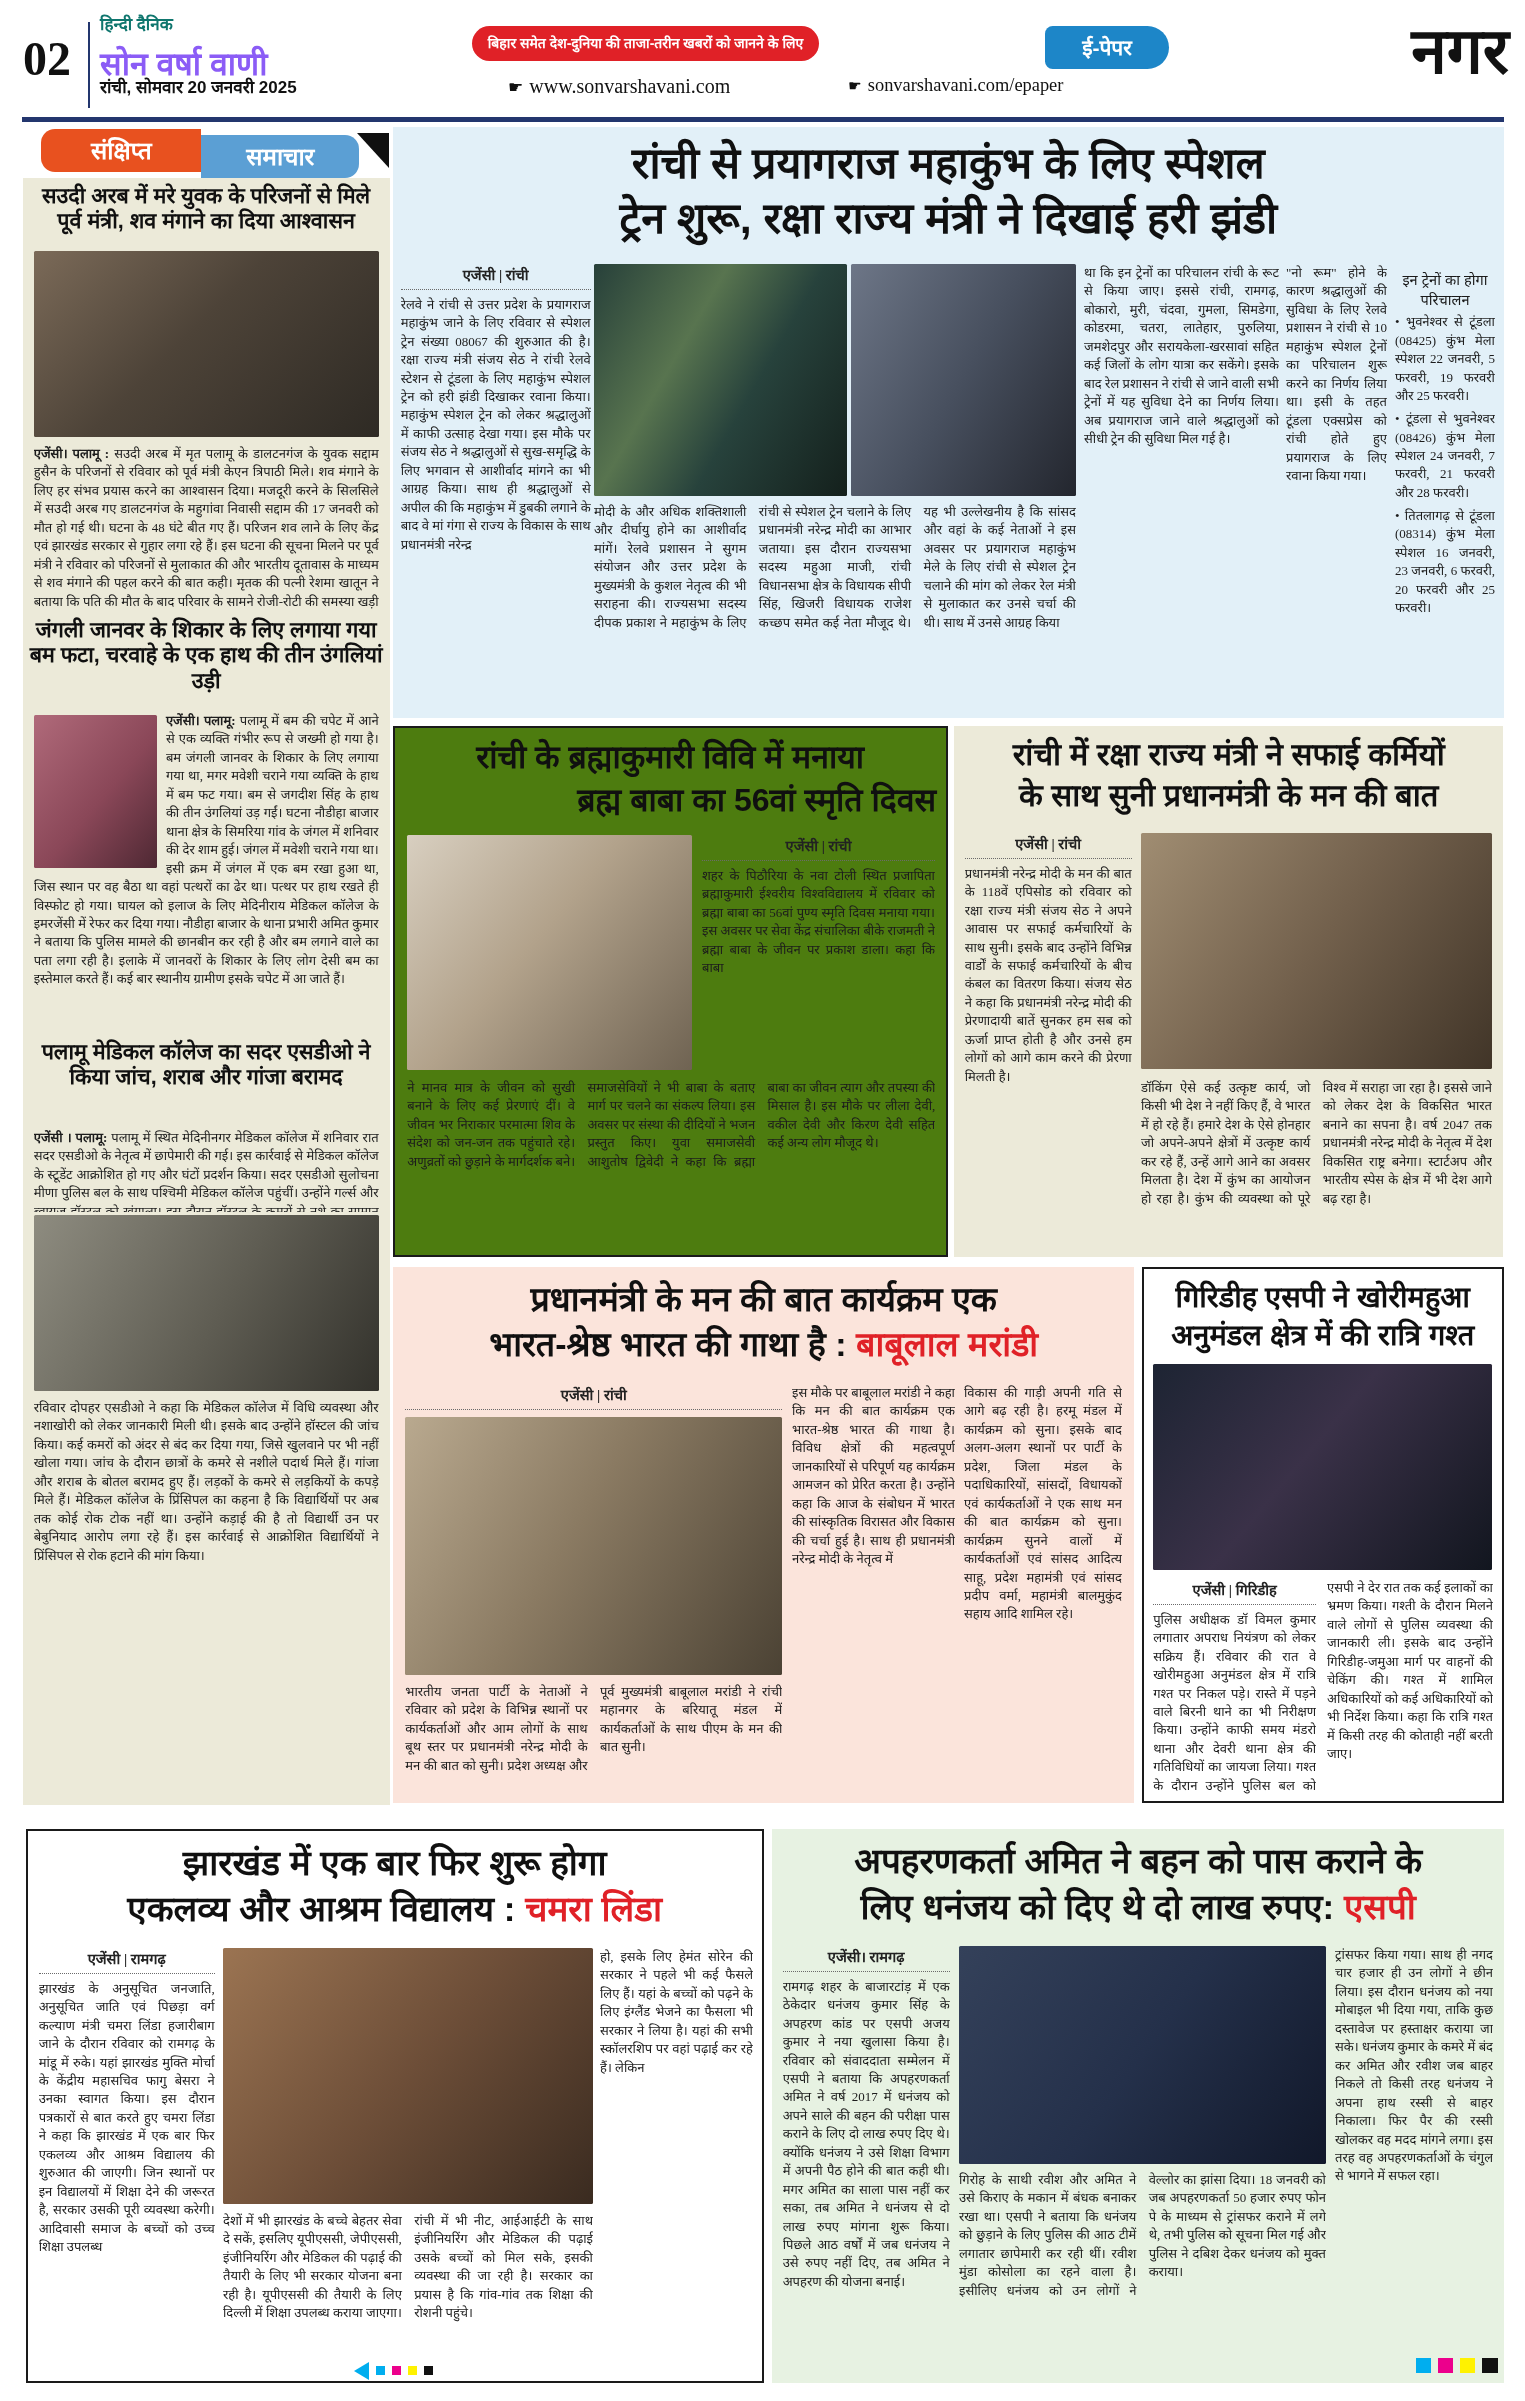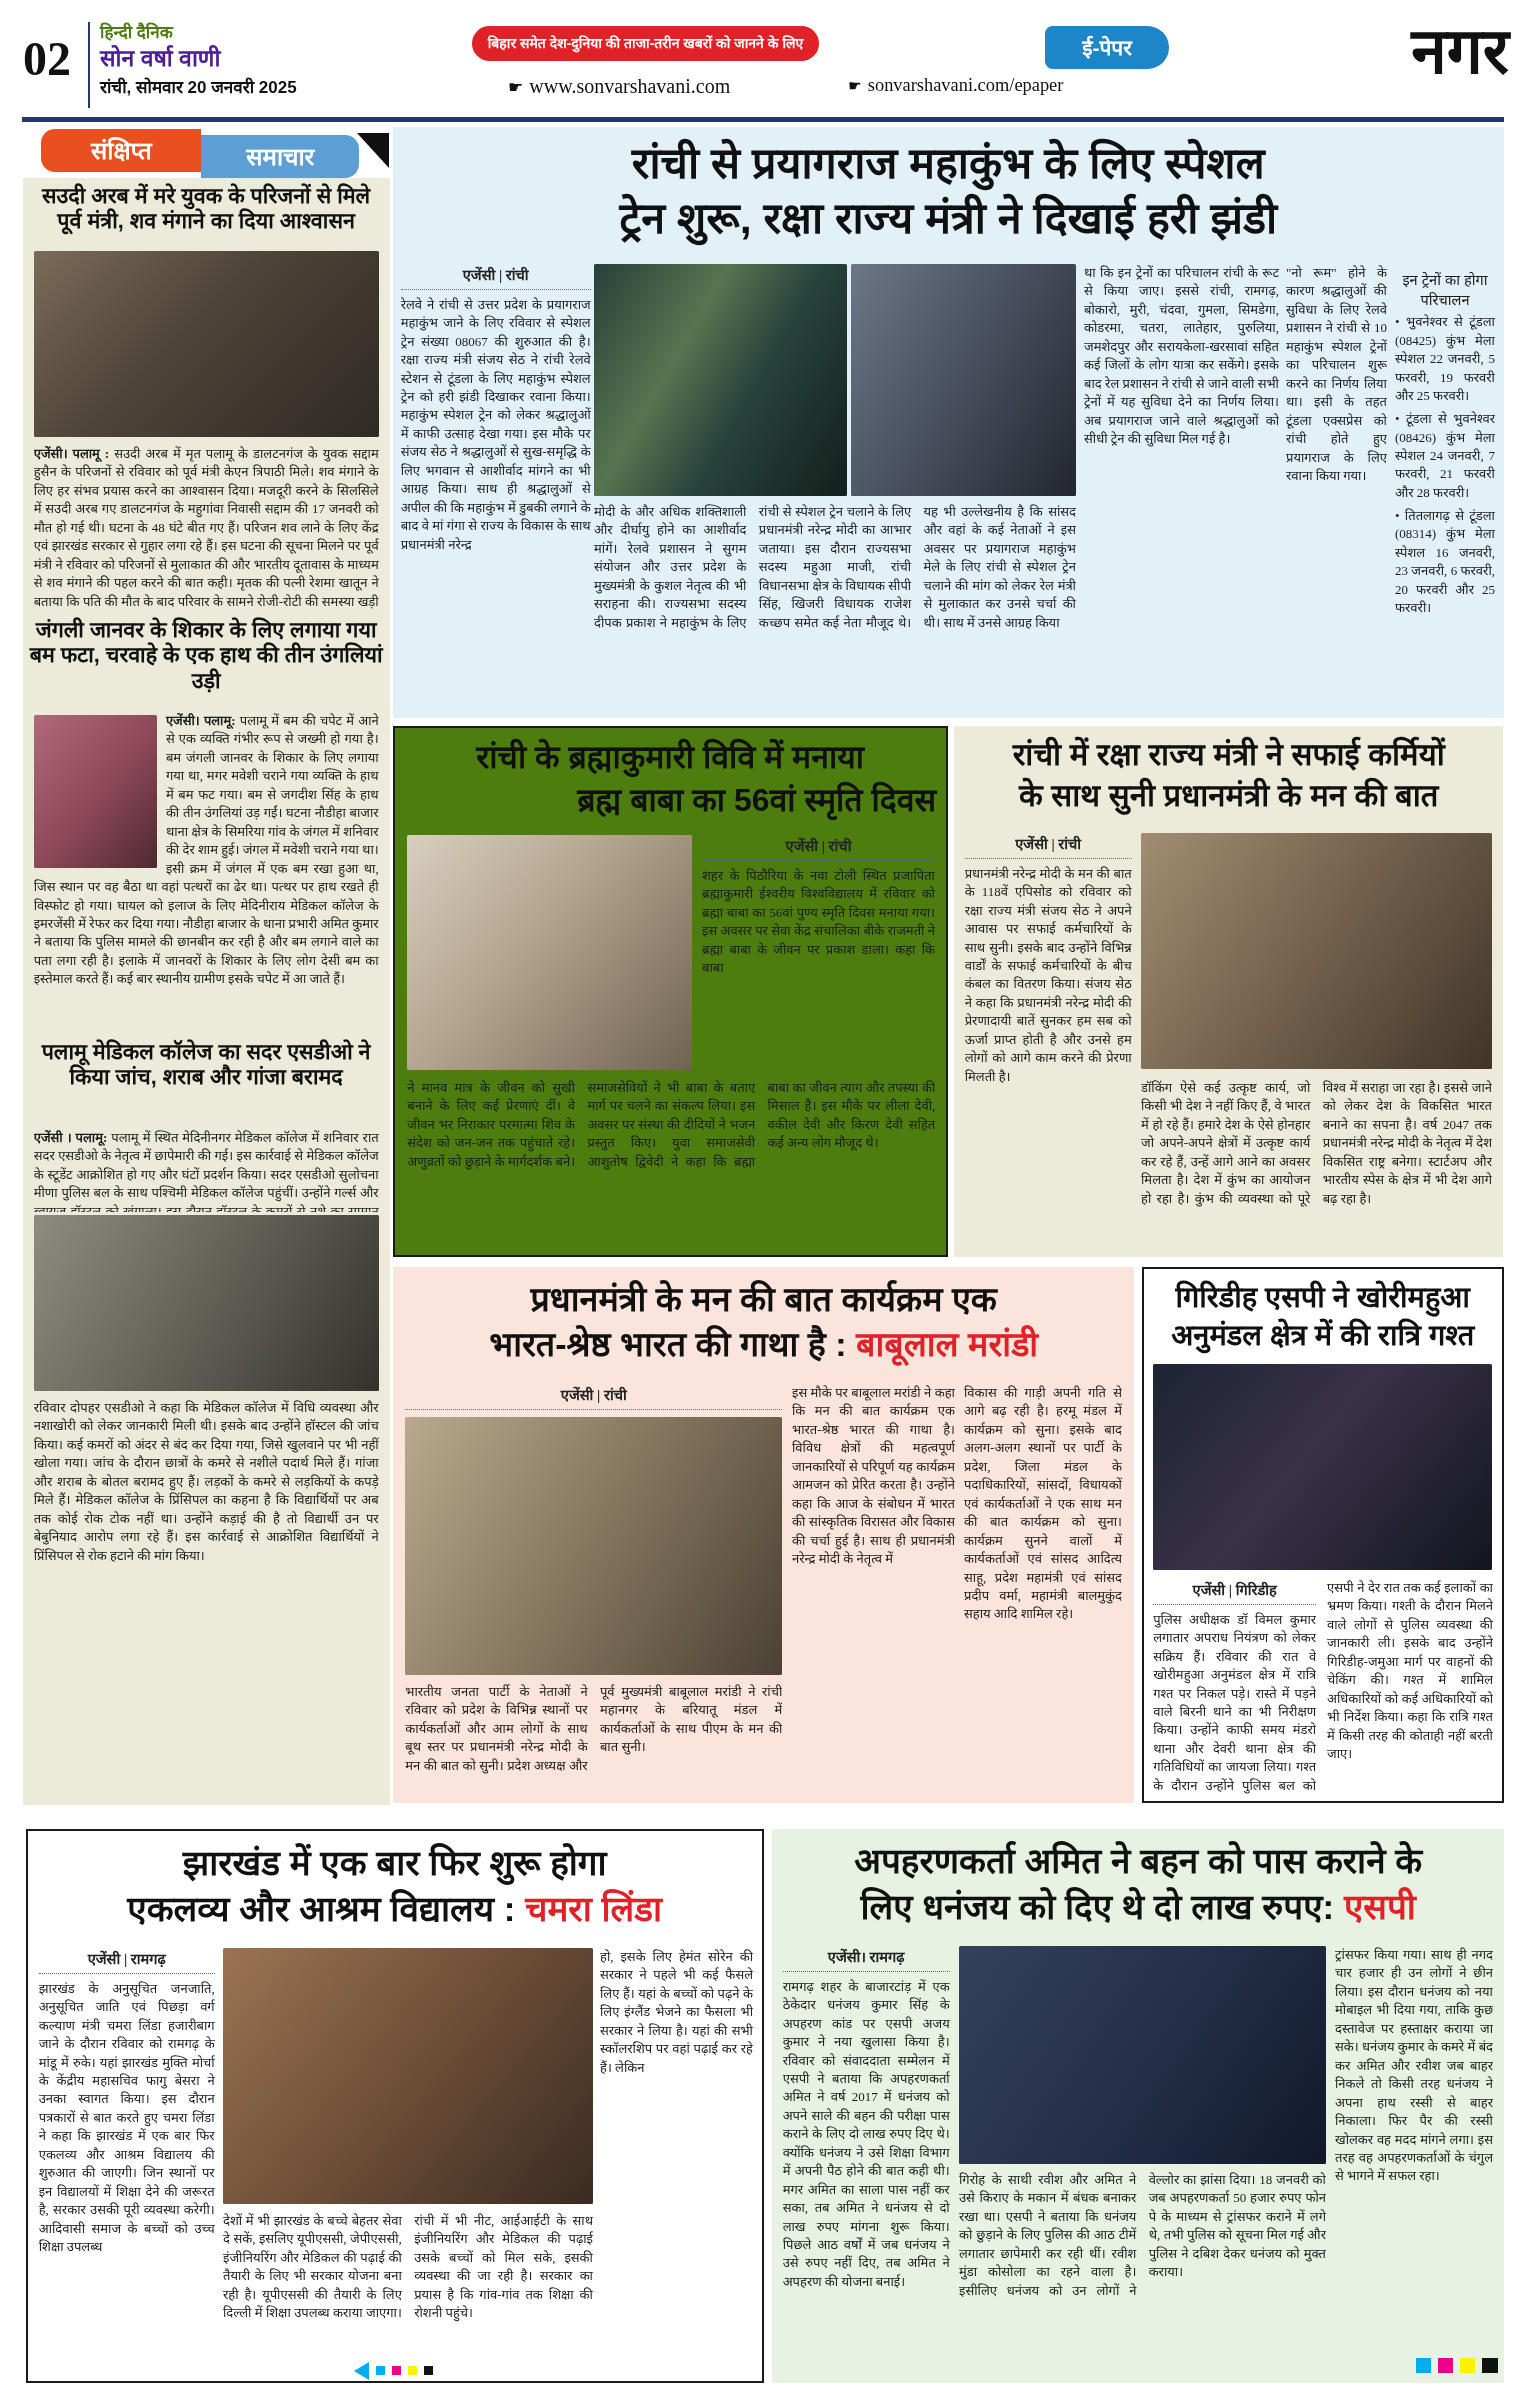--- a/index.html
+++ b/index.html
@@ -32,22 +32,22 @@
   p{margin:0 0 6.1px 0;}
 </style>
 </head>
 <body>
 
 <div id="paper">
 
   <div class="abs" style="left:0;top:0;width:1525px;height:117px;">
     <div class="abs" style="left:23px;top:31px;width:61px;font-size:48px;font-weight:700;font-family:'Liberation Serif',serif;color:#111;">02</div>
     <div class="abs" style="left:88px;top:21.5px;width:1.5px;height:86px;background:#23366e;"></div>
-    <div class="abs" style="left:100px;top:20px;font-size:17px;font-weight:700;color:#4d7c0f;font-family:'Liberation Sans',sans-serif;">हिन्दी दैनिक</div>
-    <div class="abs" style="left:100px;top:41px;font-size:23px;font-weight:700;color:#4c1d95;font-family:'Liberation Sans',sans-serif;">सोन वर्षा वाणी</div>
+    <div class="abs" style="left:100px;top:12px;font-size:17px;font-weight:700;color:#0f766e;font-family:'Liberation Sans',sans-serif;">हिन्दी दैनिक</div>
+    <div class="abs" style="left:100px;top:41px;font-size:32px;font-weight:700;color:#8b5cf6;font-family:'Liberation Sans',sans-serif;">सोन वर्षा वाणी</div>
     <div class="abs" style="left:100px;top:75px;font-size:17px;font-weight:700;color:#111;font-family:'Liberation Sans',sans-serif;">रांची, सोमवार 20 जनवरी 2025</div>
 
     <div class="abs" style="left:472px;top:26px;width:347px;height:35px;background:#e02127;border-radius:18.4px;color:#fff;
                 font-family:'Liberation Sans',sans-serif;font-weight:700;font-size:14px;line-height:35px;text-align:center;">बिहार समेत देश-दुनिया की ताजा-तरीन खबरों को जानने के लिए लॉगऑन करें :</div>
 
     <div class="abs" style="left:508px;top:75px;font-size:20px;color:#111;">
       <span style="font-size:17px;margin-right:6.1px;">☛</span><span>www.sonvarshavani.com</span>
     </div>
     <div class="abs" style="left:848px;top:75px;font-size:18.4px;color:#111;">
       <span style="font-size:15.3px;margin-right:6.1px;">☛</span><span>sonvarshavani.com/epaper</span>

